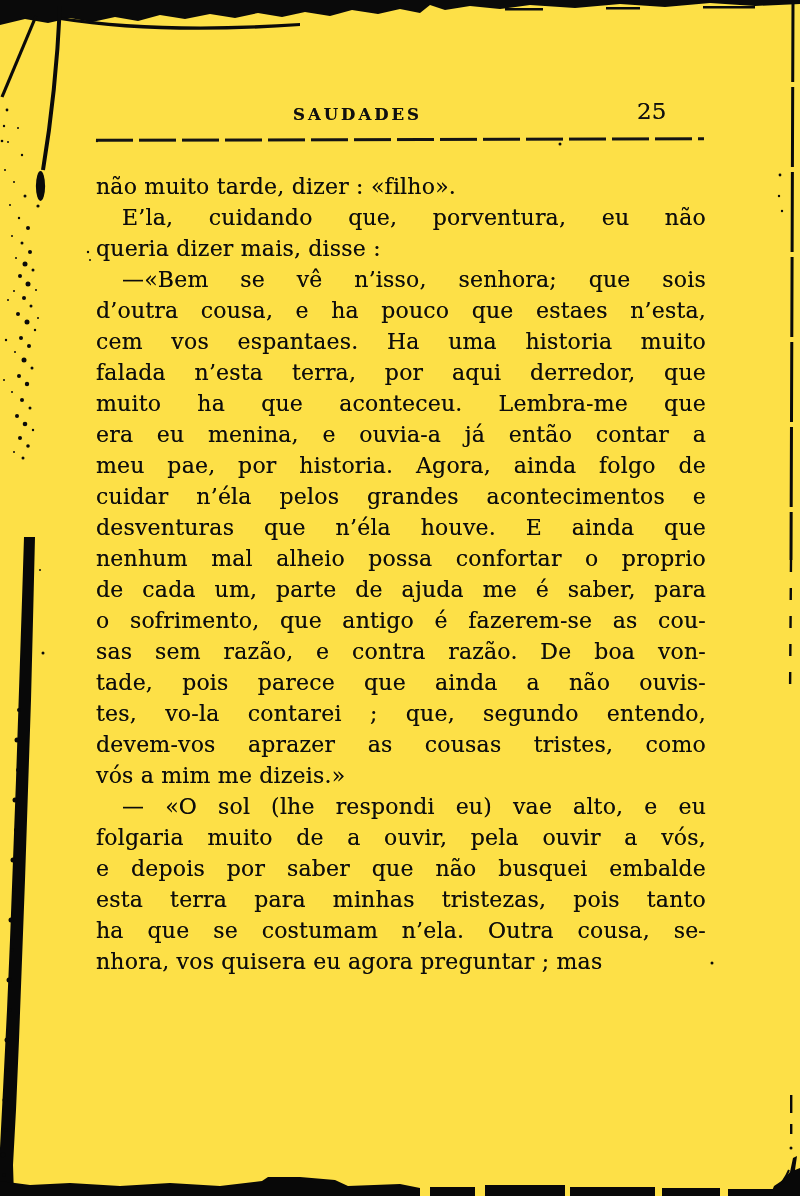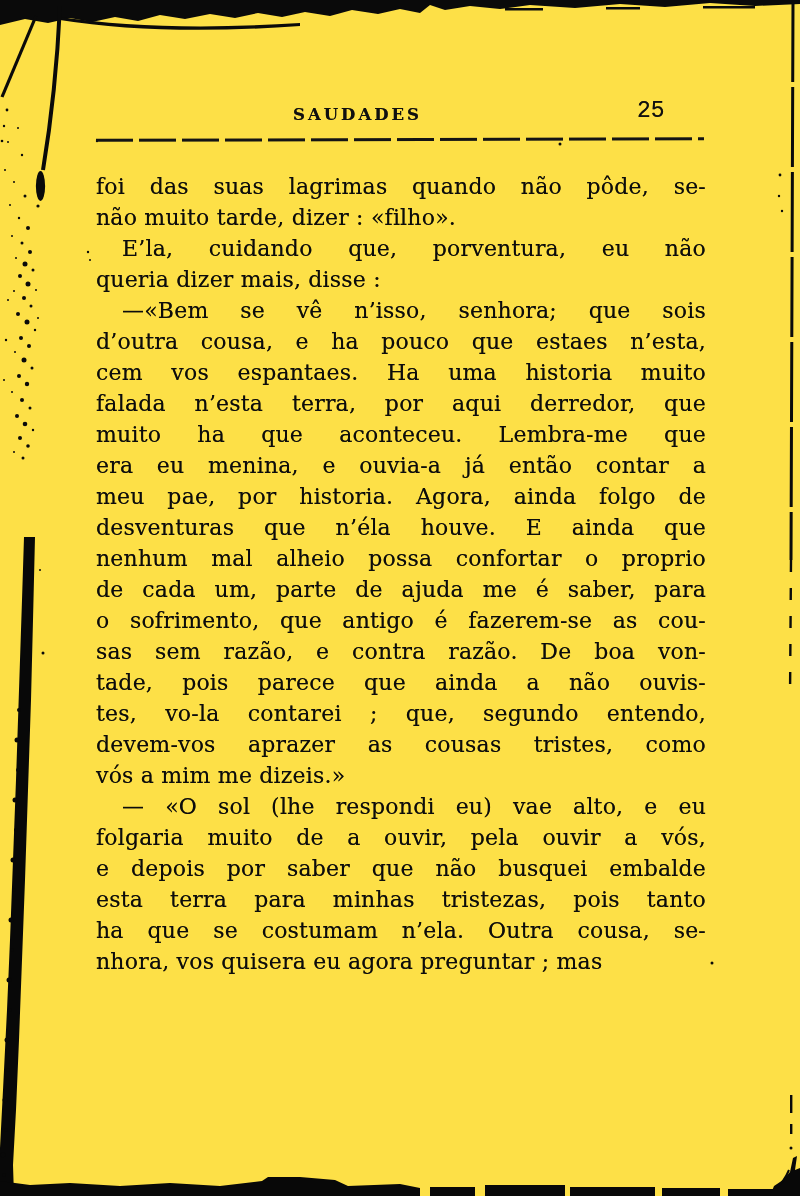--- a/index.html
+++ b/index.html
@@ -16,21 +16,20 @@
   .running-title{
     position:absolute;left:197px;top:5px;
     font-size:16.5px;font-weight:700;letter-spacing:3px;
     color:#101010;
     text-shadow:0 0 0.5px rgba(0,0,0,.6);
   }
   .page-number{
     position:absolute;left:541px;top:-2px;
     font-size:23px;color:#101010;
     text-shadow:0 0 0.5px rgba(0,0,0,.6);
-    font-family:Liberation Mono, monospace;
   }
   .header-rule{
     position:absolute;left:0;top:38px;width:608px;height:2.6px;
     background:repeating-linear-gradient(90deg,#141414 0 37px,rgba(0,0,0,0) 37px 43px);
     transform:rotate(-0.15deg);
   }
   .text-block{
     position:absolute;left:96px;top:172px;width:610px;z-index:2;
   }
   .line{
@@ -180,31 +179,31 @@
     </g>
   </svg>
 
   <div class="header">
     <span class="running-title">SAUDADES</span>
     <span class="page-number">25</span>
     <div class="header-rule"></div>
   </div>
 
   <div class="text-block">
-      <div class="line just">foi das suas lagrimas quando não pôde, se-</div>
       <div class="line">não muito tarde, dizer : «filho».</div>
       <div class="line indent just">E’la, cuidando que, porventura, eu não</div>
       <div class="line">queria dizer mais, disse :</div>
       <div class="line indent just">—«Bem se vê n’isso, senhora; que sois</div>
       <div class="line just">d’outra cousa, e ha pouco que estaes n’esta,</div>
       <div class="line just">cem vos espantaes. Ha uma historia muito</div>
       <div class="line just">falada n’esta terra, por aqui derredor, que</div>
       <div class="line just">muito ha que aconteceu. Lembra-me que</div>
       <div class="line just">era eu menina, e ouvia-a já então contar a</div>
       <div class="line just">meu pae, por historia. Agora, ainda folgo de</div>
+      <div class="line just">cuidar n’éla pelos grandes acontecimentos e</div>
       <div class="line just">desventuras que n’éla houve. E ainda que</div>
       <div class="line just">nenhum mal alheio possa confortar o proprio</div>
       <div class="line just">de cada um, parte de ajuda me é saber, para</div>
       <div class="line just">o sofrimento, que antigo é fazerem-se as cou-</div>
       <div class="line just">sas sem razão, e contra razão. De boa von-</div>
       <div class="line just">tade, pois parece que ainda a não ouvis-</div>
       <div class="line just">tes, vo-la contarei ; que, segundo entendo,</div>
       <div class="line just">devem-vos aprazer as cousas tristes, como</div>
       <div class="line">vós a mim me dizeis.»</div>
       <div class="line indent just">— «O sol (lhe respondi eu) vae alto, e eu</div>

